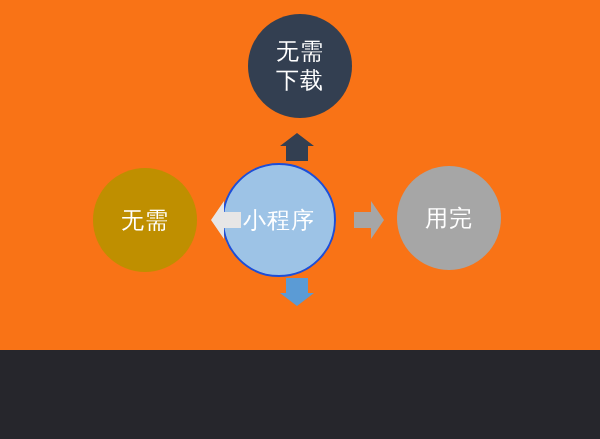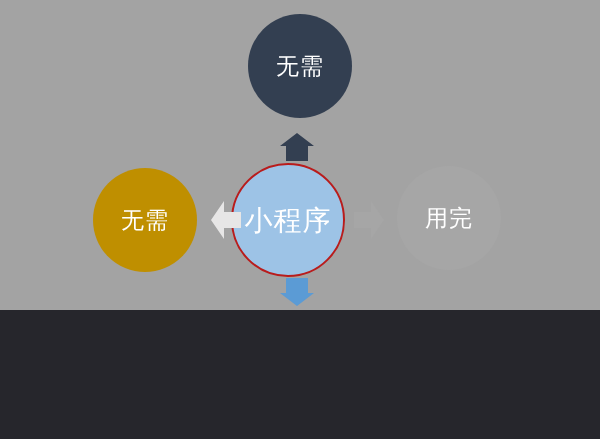--- a/index.html
+++ b/index.html
@@ -3,22 +3,22 @@
 <meta charset="utf-8">
 <style>
   html, body { margin: 0; padding: 0; }
   body {
     font-family: "Liberation Sans", "DejaVu Sans", sans-serif;
     background: #26262C;
   }
   .canvas {
     position: relative;
     width: 600px;
-    height: 310px;
-    background: #a3a3a3;
+    height: 350px;
+    background: #f97316;
     overflow: hidden;
   }
   .circle {
     position: absolute;
     border-radius: 50%;
     display: flex;
     flex-direction: column;
     align-items: center;
     justify-content: center;
     text-align: center;
@@ -27,39 +27,40 @@
     line-height: 29px;
     box-sizing: border-box;
     letter-spacing: 1px;
   }
   .node { width: 104px; height: 104px; }
   .circle-top    { left: 248px; top: 14px;  background: #333F51; }
   .circle-left   { left: 93px;  top: 168px; background: #BF8F00; }
   .circle-right  { left: 397px; top: 166px; background: #A6A6A6; }
   .circle-bottom { left: 249px; top: 323px; background: #5B9BD5; }
   .circle-center {
-    left: 231px; top: 163px;
+    left: 222px; top: 163px;
     width: 114px; height: 114px;
     background: #9DC3E6;
-    border: 2px solid #b91c1c;
-    font-size: 28px;
+    border: 2px solid #1d4ed8;
+    font-size: 23px;
   }
   .arrow { position: absolute; display: block; }
   .arrow-up    { left: 280px; top: 133px; }
   .arrow-down  { left: 280px; top: 278px; }
   .arrow-left  { left: 211px; top: 201px; }
   .arrow-right { left: 354px; top: 201px; }
 </style>
 </head>
 <body>
 
 <div class="canvas">
 
   <div class="circle node circle-top" style="background-color: rgb(51, 63, 81);">
     <span>无需</span>
+    <span>下载</span>
   </div>
 
   <div class="circle node circle-left" style="background-color: rgb(191, 143, 0);">
     <span>无需</span>
   </div>
 
   <div class="circle node circle-right" style="background-color: rgb(166, 166, 166); gap: 36px;">
     <span>用完</span>
   </div>
 

